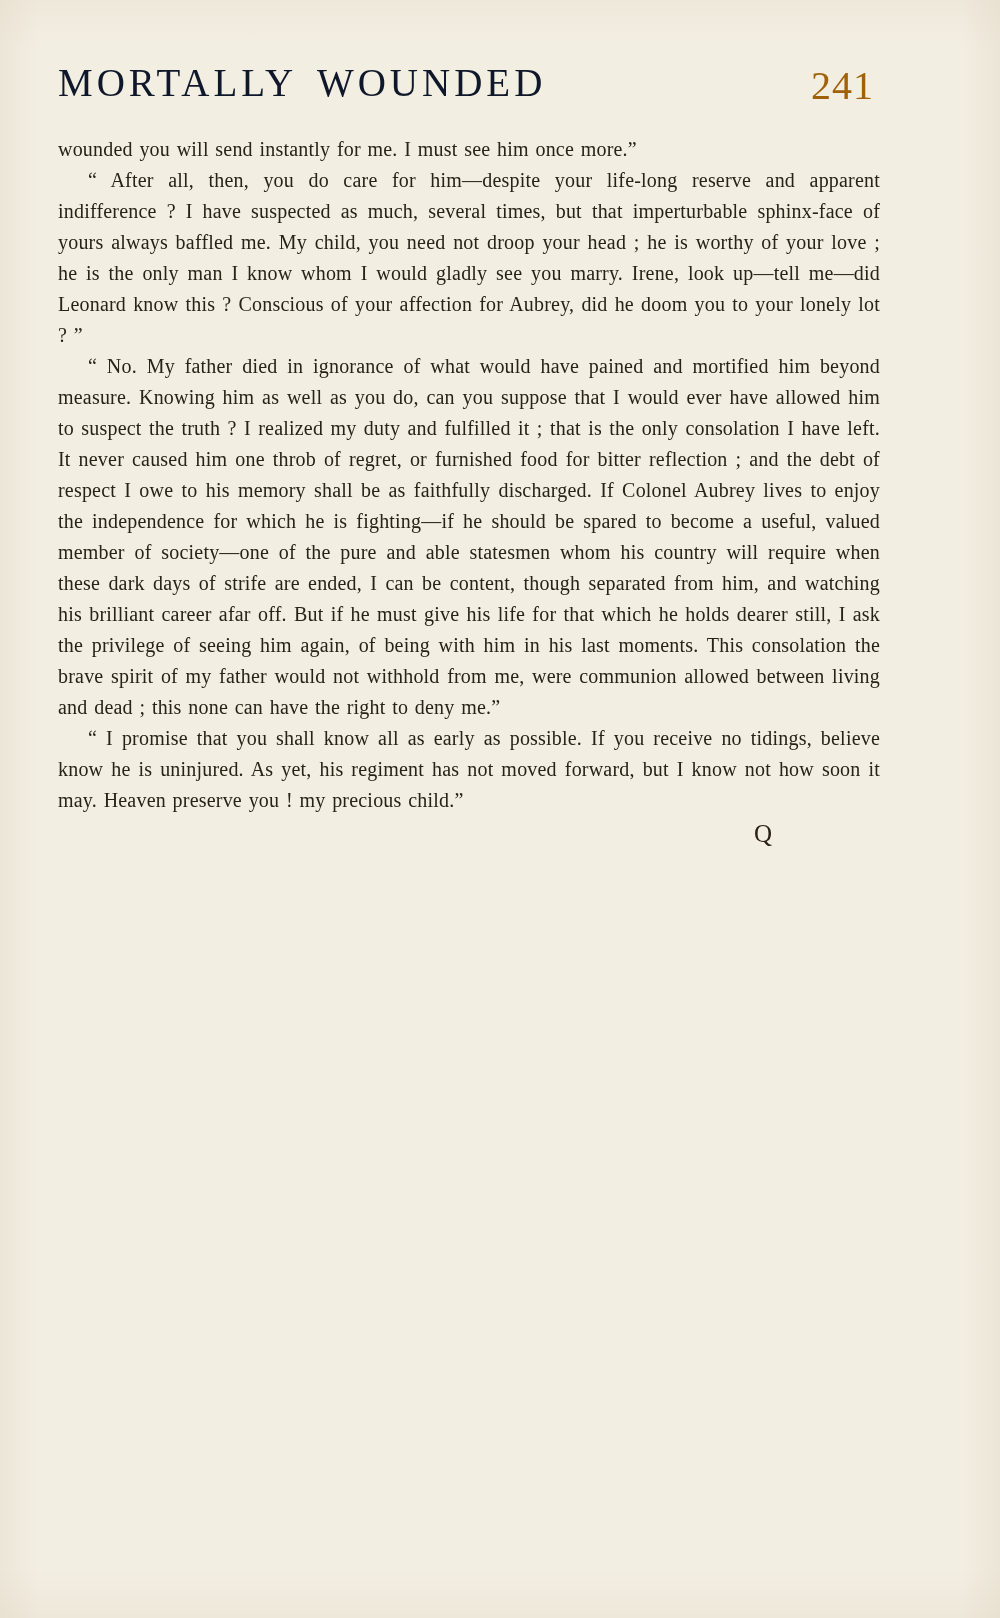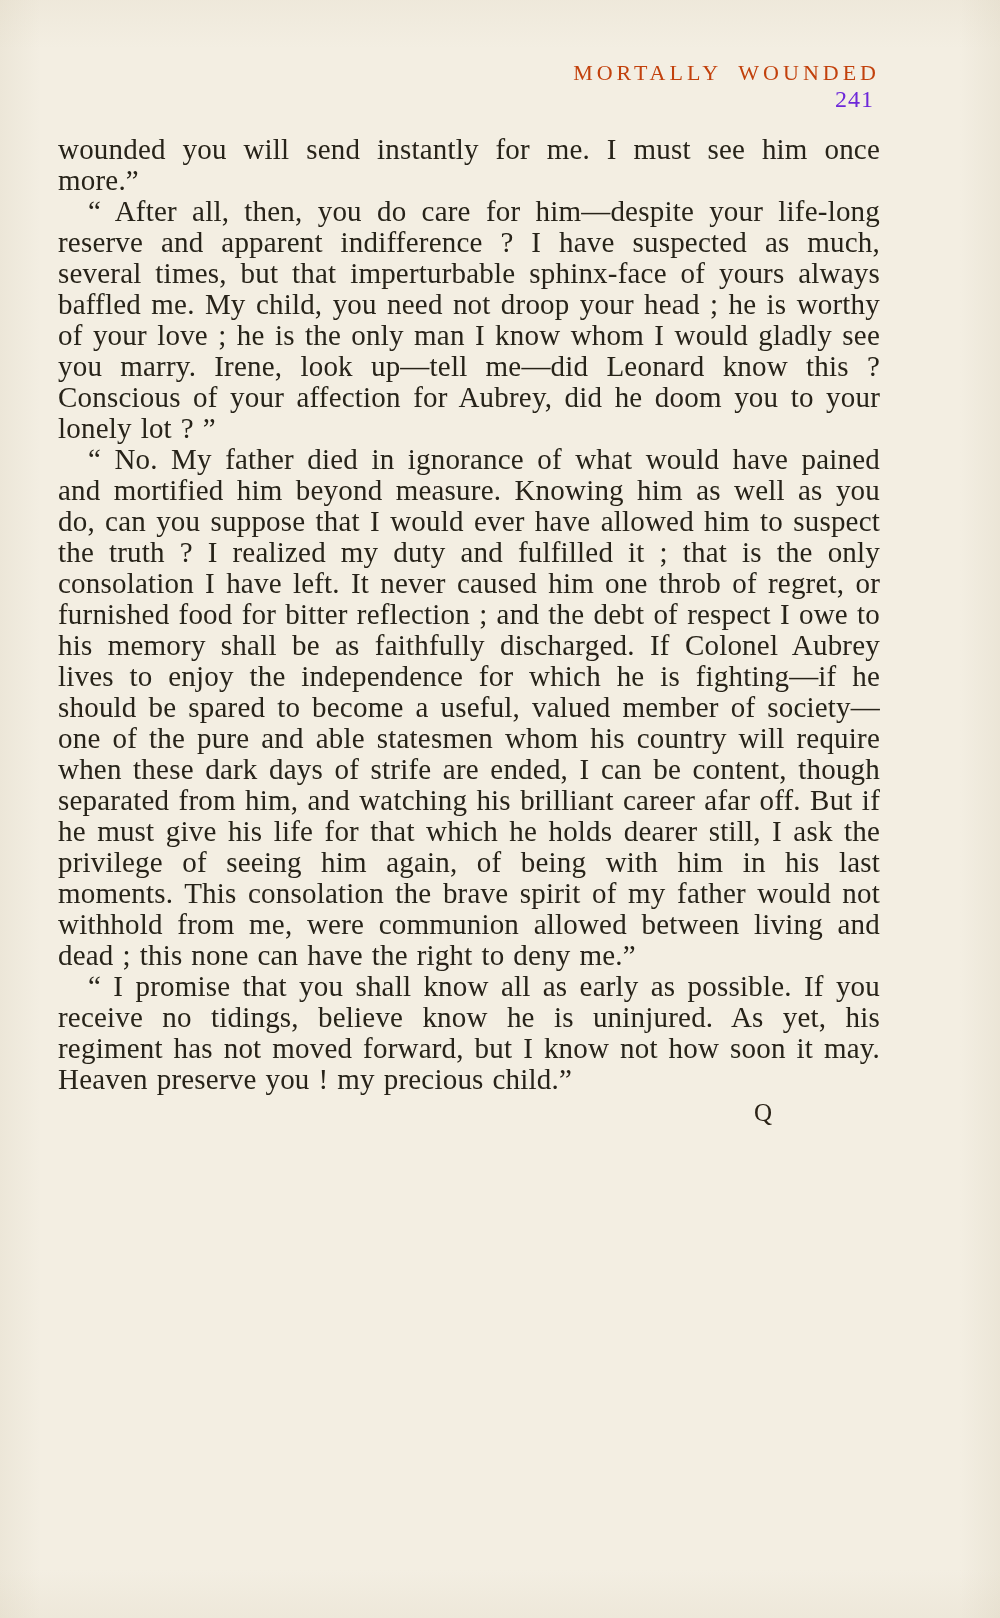--- a/index.html
+++ b/index.html
@@ -23,39 +23,38 @@
   }
   .running-head {
     position: relative;
     height: 46px;
     margin-bottom: 28px;
   }
   .running-head .title {
     position: absolute;
     left: 0;
     right: 0;
-    text-align: right;
-    font-size: 22px;
+    text-align: left;
+    font-size: 39px;
     letter-spacing: 4px;
     word-spacing: 8px;
     font-variant: normal;
-    color: #c2410c;
+    color: #0f172a;
   }
   .running-head .page-number {
     position: absolute;
     right: 6px;
     top: 2px;
-    font-size: 24px;
+    font-size: 40px;
     letter-spacing: 1px;
-    color: #6d28d9;
-    margin-top: 24px;
+    color: #a16207;
   }
   .body-text p {
     margin: 0;
-    font-size: 29px;
+    font-size: 20px;
     line-height: 31px;
     text-align: justify;
     text-justify: inter-word;
     letter-spacing: 0.2px;
     word-spacing: 1.5px;
   }
   .body-text p.indent {
     text-indent: 30px;
   }
   .body-text p.no-indent {

